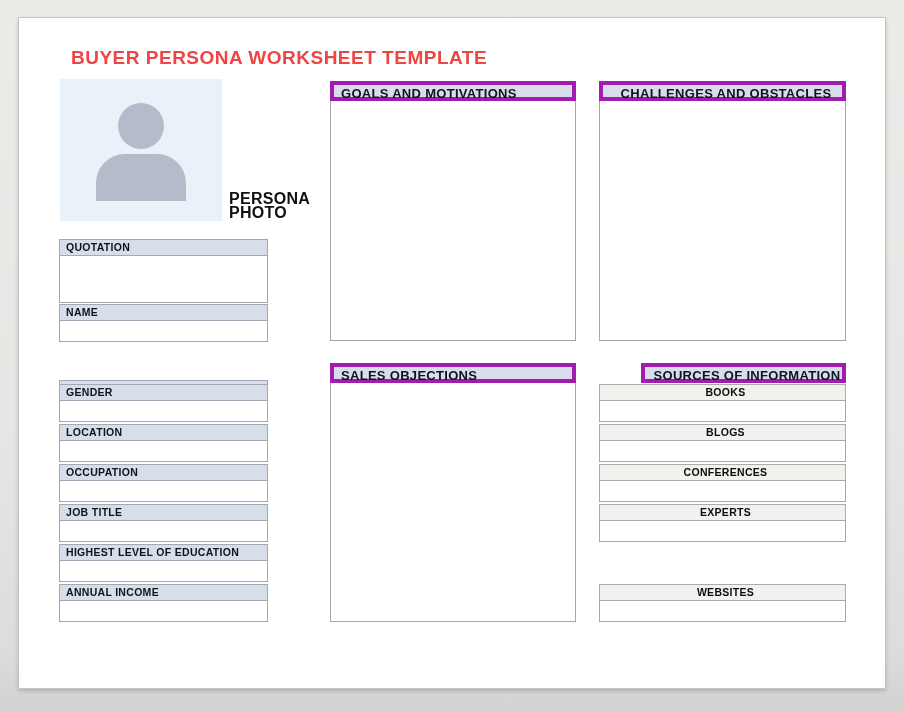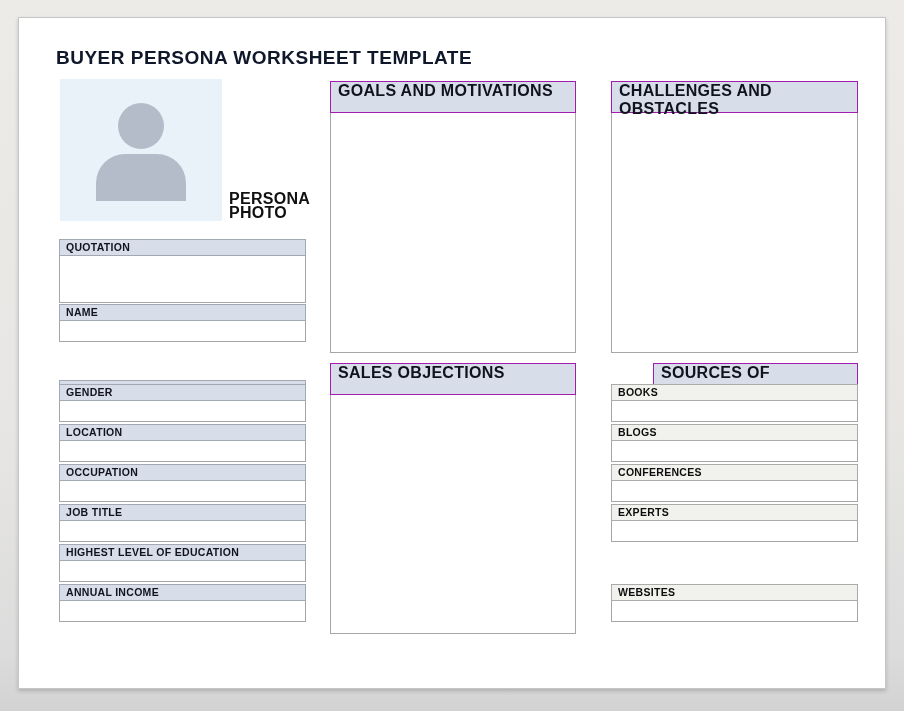--- a/index.html
+++ b/index.html
@@ -13,45 +13,45 @@
   .page {
     position: absolute;
     left: 18px; top: 17px;
     width: 868px; height: 672px;
     background: #ffffff;
     border: 1px solid #c6c6c6;
     box-shadow: 0 2px 4px rgba(0,0,0,0.18);
   }
   .page-title {
     position: absolute;
-    left: 37px; top: 29px;
+    left: 52px; top: 29px;
     font-size: 19px;
     font-weight: bold;
     letter-spacing: 0.5px;
-    color: #0f172a;
+    color: #ef4444;
     white-space: nowrap;
   }
   .photo-box {
     position: absolute;
     left: 41px; top: 61px;
     width: 162px; height: 142px;
     background: #e9f1f9;
   }
   .photo-label {
     position: absolute;
     left: 210px; top: 174px;
     font-size: 16px;
     font-weight: bold;
     color: #111111;
     line-height: 14px;
     letter-spacing: 0.3px;
   }
   .field {
     position: absolute;
-    width: 247px;
+    width: 209px;
   }
   .field-header {
     height: 17px;
     background: #d7dee9;
     border: 1px solid #a3a9b4;
     font-size: 10.5px;
     font-weight: bold;
     color: #10131d;
     line-height: 15px;
     padding-left: 6px;
@@ -71,40 +71,40 @@
   .field-box.tall { height: 47px; }
   .field-header.sub {
     background: #f1f1ee;
     border: 1px solid #ababab;
     color: #0d0d0d;
   }
   .panel {
     position: absolute;
   }
   .panel-header {
-    height: 32px;
+    height: 20px;
     background: #d7dee9;
-    border: 1px solid #a21caf;
-    font-size: 16px;
+    border: 4px solid #a21caf;
+    font-size: 13px;
     font-weight: bold;
     color: #10131d;
     line-height: 18px;
     padding-left: 7px;
     letter-spacing: 0.3px;
   }
   .panel-box {
     background: #ffffff;
     border: 1px solid #a6a6a6;
     border-top: none;
     font-size: 10.5px;
     color: #222;
     padding: 4px 6px;
   }
   .col-mid { left: 311px; width: 246px; }
-  .col-right { left: 592px; width: 247px; }
+  .col-right { left: 580px; width: 247px; text-align: center; }
 </style>
 </head>
 <body>
 
 <div class="page">
 
   <div class="page-title">BUYER PERSONA WORKSHEET TEMPLATE</div>
 
   <div class="photo-box">
     <svg width="162" height="142" viewBox="0 0 162 142">

